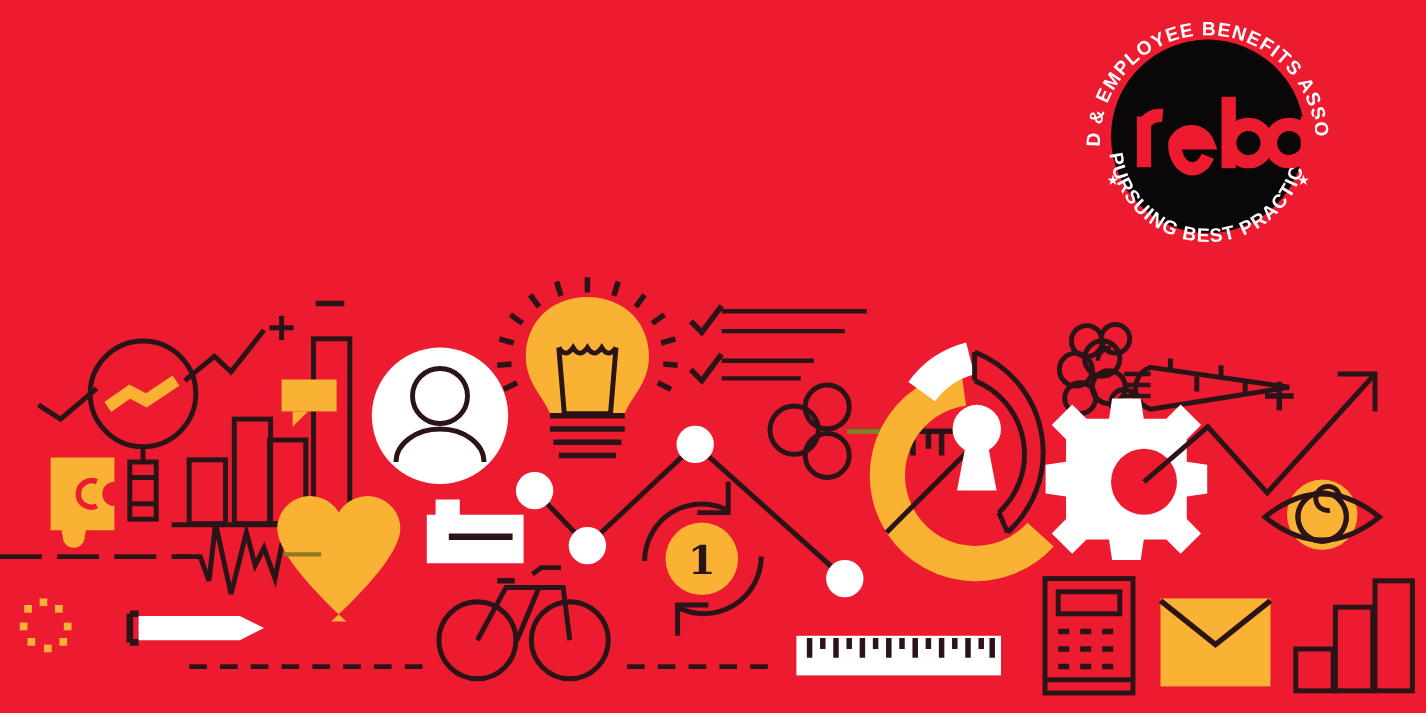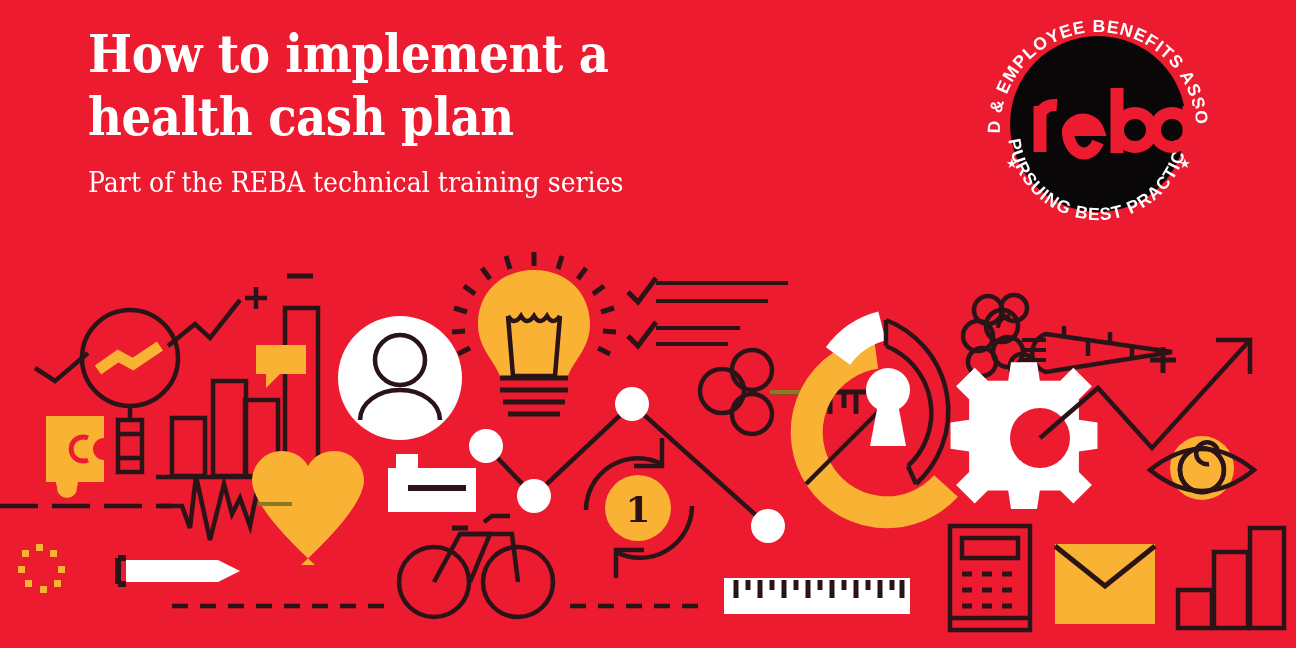--- a/index.html
+++ b/index.html
@@ -42,25 +42,20 @@
 
   
   .band{position:absolute;left:0;top:248px;width:1296px;height:400px;z-index:10;}
   .band svg{display:block;}
 </style>
 </head>
 <body>
 
 <div class="stage">
 
-  <div class="header">
-    <h1 class="title">How to implement a
-health cash plan</h1>
-    <p class="subtitle">Part of the REBA technical training series</p>
-  </div>
 
   <div class="logo">
     <svg viewBox="0 0 244 244" width="244" height="244">
       <defs>
         <path id="arcTop" d="M 24,128 A 98,98 0 0 1 220,128" fill="none"></path>
         <path id="arcBot" d="M 32,128 A 90,90 0 0 0 212,128" fill="none"></path>
       </defs>
       <circle cx="122" cy="122" r="88" fill="#0A0708"></circle>
       <text font-family="&quot;Liberation Sans&quot;, sans-serif" font-size="17.5" font-weight="700" fill="#FFFFFF" letter-spacing="1.1">
         <textPath href="#arcTop" startOffset="50%" text-anchor="middle">REWARD &amp; EMPLOYEE BENEFITS ASSOCIATION</textPath>

